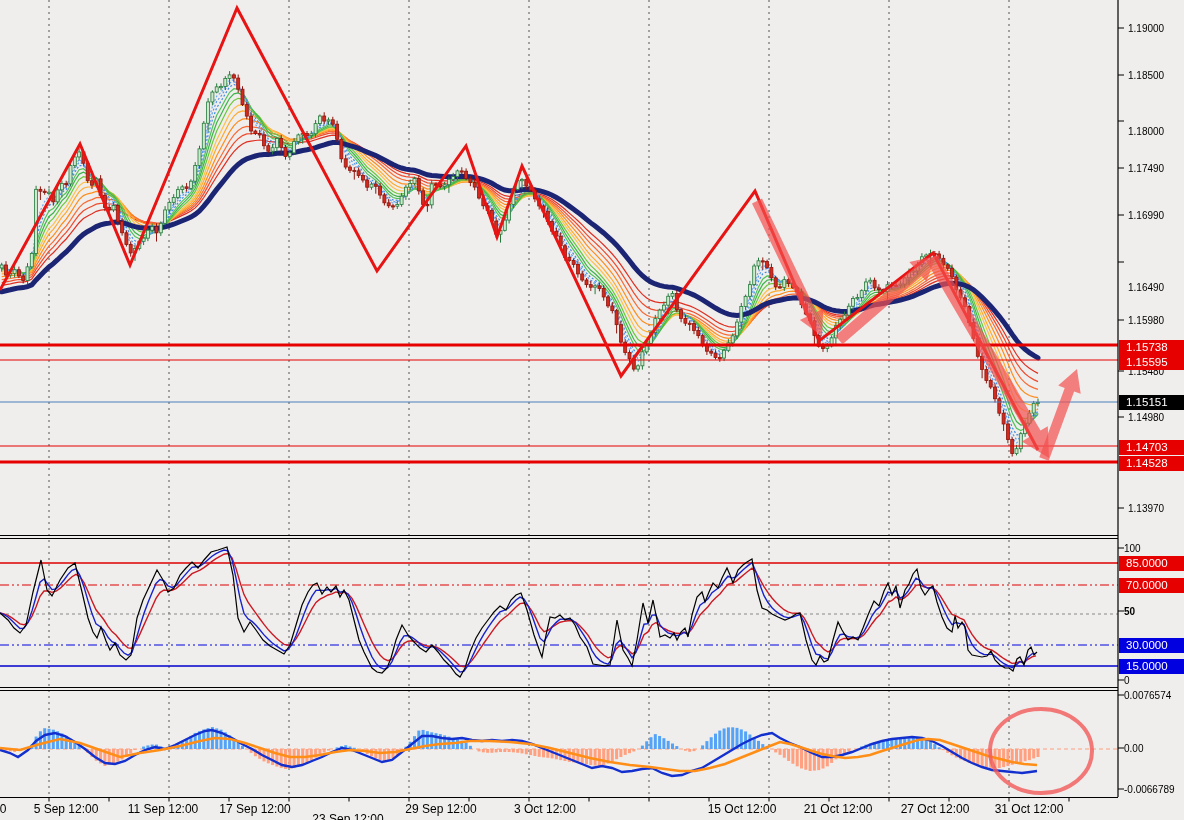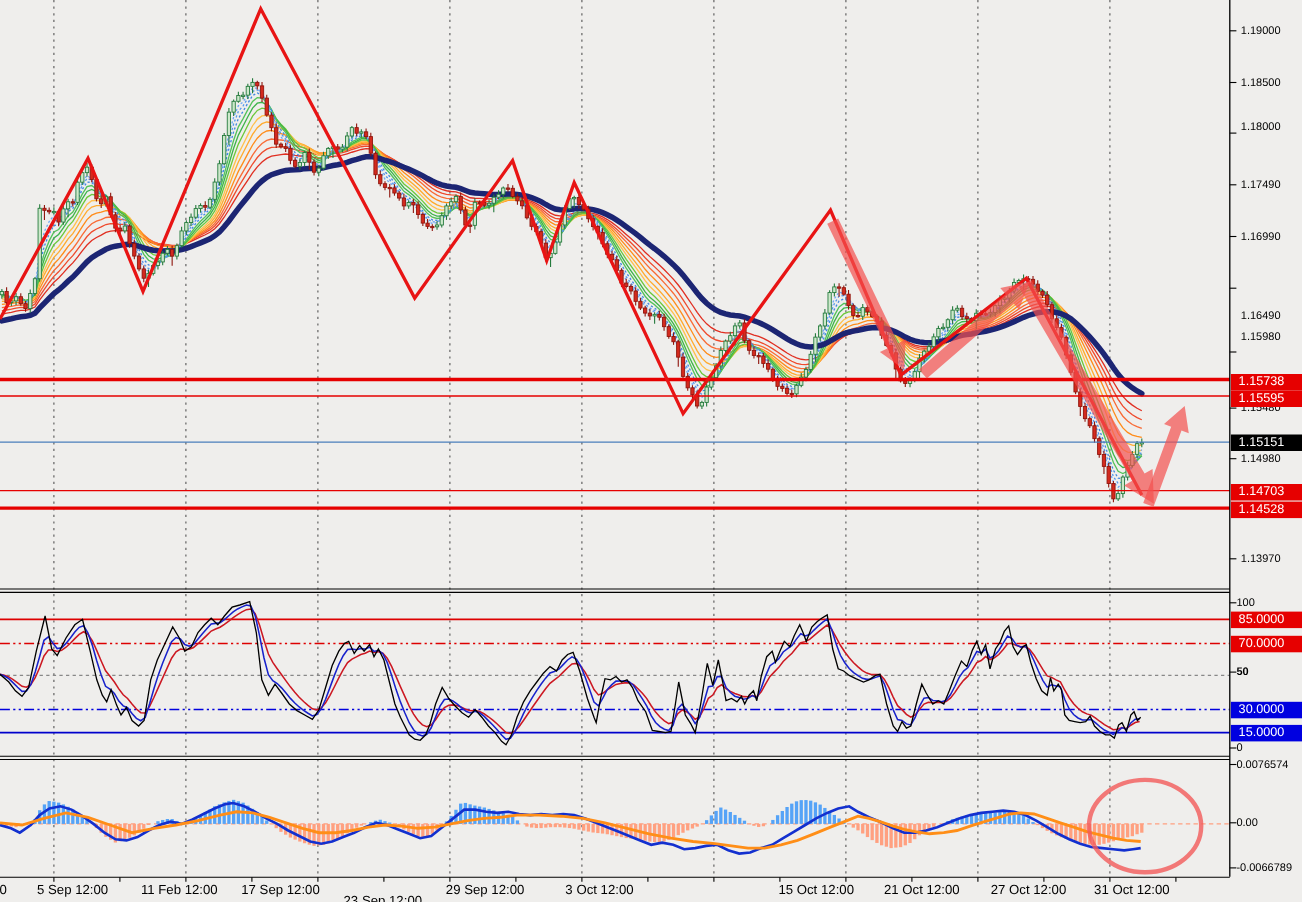--- a/index.html
+++ b/index.html
@@ -848,46 +848,46 @@
     </svg>
 
   <div class="panel-hit" style="top:0;height:535px"></div>
   <div class="panel-hit" style="top:539px;height:147px"></div>
   <div class="panel-hit" style="top:691px;height:105px"></div>
   <div style="position:absolute;left:1118px;top:0;width:66px;height:797px"></div>
   <div style="position:absolute;left:0;top:798px;width:1184px;height:22px"></div>
   <div id="labels" style="position:absolute;left:0;top:0;pointer-events:none;">
       <div class="axlabel" style="left: 1128px; top: 21px;">1.19000</div>
       <div class="axlabel" style="left: 1128px; top: 68px;">1.18500</div>
-      <div class="axlabel" style="left: 1128px; top: 108px;">1.18000</div>
+      <div class="axlabel" style="left: 1128px; top: 124px;">1.18000</div>
       <div class="axlabel" style="left: 1128px; top: 161px;">1.17490</div>
       <div class="axlabel" style="left: 1128px; top: 208px;">1.16990</div>
       <div class="axlabel" style="left: 1128px; top: 255px; margin-top: 25px;">1.16490</div>
-      <div class="axlabel" style="left: 1128px; top: 299px;">1.15980</div>
+      <div class="axlabel" style="left: 1128px; top: 313px;">1.15980</div>
       <div class="axlabel" style="left: 1128px; top: 364px;">1.15480</div>
       <div class="axlabel" style="left: 1128px; top: 410px;">1.14980</div>
       <div class="axlabel" style="left: 1128px; top: 501px;">1.13970</div>
       <div class="badge" style="top: 339.5px; background: rgb(230, 0, 0);">1.15738</div>
       <div class="badge" style="top: 354.5px; background: rgb(230, 0, 0);">1.15595</div>
       <div class="badge" style="top: 394.5px; background: rgb(0, 0, 0);">1.15151</div>
       <div class="badge" style="top: 439.5px; background: rgb(230, 0, 0);">1.14703</div>
       <div class="badge" style="top: 455.5px; background: rgb(230, 0, 0);">1.14528</div>
       <div class="axlabel" style="left: 1124px; top: 541px;">100</div>
       <div class="axlabel" style="left: 1124px; top: 604px; font-weight: bold;">50</div>
       <div class="axlabel" style="left: 1124px; top: 673px;">0</div>
       <div class="badge" style="top: 555.5px; background: rgb(230, 0, 0);">85.0000</div>
       <div class="badge" style="top: 577.5px; background: rgb(230, 0, 0);">70.0000</div>
       <div class="badge" style="top: 637.5px; background: rgb(0, 0, 224);">30.0000</div>
       <div class="badge" style="top: 658.5px; background: rgb(0, 0, 224);">15.0000</div>
       <div class="axlabel" style="left: 1124px; top: 688px;">0.0076574</div>
       <div class="axlabel" style="left: 1124px; top: 741px;">0.00</div>
       <div class="axlabel" style="left: 1124px; top: 782px;">-0.0066789</div>
       <div class="tlabel" style="left: 3px;">0</div>
       <div class="tlabel" style="left: 66px;">5 Sep 12:00</div>
-      <div class="tlabel" style="left: 163px;">11 Feb 12:00</div>
+      <div class="tlabel" style="left: 163px;">11 Sep 12:00</div>
       <div class="tlabel" style="left: 255px;">17 Sep 12:00</div>
       <div class="tlabel" style="left: 348px; margin-top: 10px;">23 Sep 12:00</div>
       <div class="tlabel" style="left: 441px;">29 Sep 12:00</div>
       <div class="tlabel" style="left: 545px;">3 Oct 12:00</div>
       <div class="tlabel" style="left: 651px; margin-top: 20px;">9 Oct 12:00</div>
       <div class="tlabel" style="left: 742px;">15 Oct 12:00</div>
       <div class="tlabel" style="left: 838px;">21 Oct 12:00</div>
       <div class="tlabel" style="left: 935px; text-align: center;">27 Oct 12:00</div>
       <div class="tlabel" style="left: 1029px;">31 Oct 12:00</div>
     </div>

